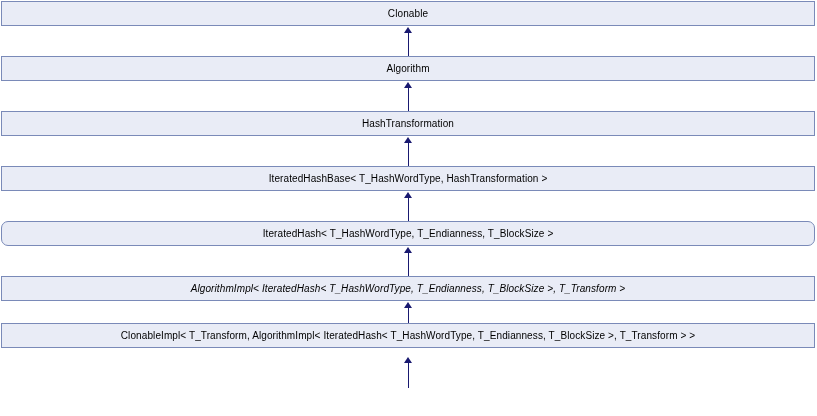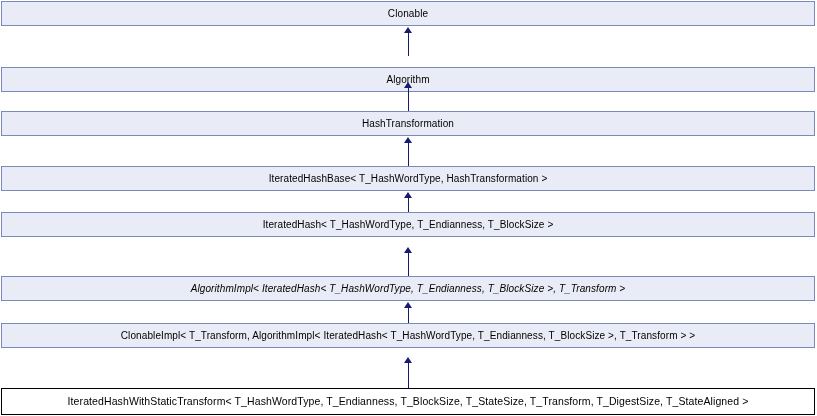--- a/index.html
+++ b/index.html
@@ -74,53 +74,50 @@
 <body>
 
 <div id="diagram">
 
   <div class="node" style="top:1px;">
     <span class="node-label">Clonable</span>
   </div>
   <div class="edge-head" style="top:27px;"></div>
   <div class="edge" style="top:32px; height:24px;"></div>
 
-  <div class="node" style="top:67px;">
+  <div class="node" style="top:56px;">
     <span class="node-label">Algorithm</span>
   </div>
   <div class="edge-head" style="top:82px;"></div>
   <div class="edge" style="top:87px; height:24px;"></div>
 
   <div class="node" style="top:111px;">
     <span class="node-label">HashTransformation</span>
   </div>
   <div class="edge-head" style="top:137px;"></div>
   <div class="edge" style="top:142px; height:24px;"></div>
 
   <div class="node" style="top:166px;text-align:center;">
     <span class="node-label">IteratedHashBase&lt; T_HashWordType, HashTransformation &gt;</span>
   </div>
   <div class="edge-head" style="top:192px;"></div>
   <div class="edge" style="top:197px; height:24px;"></div>
 
-  <div class="node" style="top:212px;">
+  <div class="node" style="top:221px;border-radius:7px;">
     <span class="node-label">IteratedHash&lt; T_HashWordType, T_Endianness, T_BlockSize &gt;</span>
   </div>
   <div class="edge-head" style="top:247px;"></div>
   <div class="edge" style="top:252px; height:24px;"></div>
 
   <div class="node" style="top:276px;font-style:italic;">
     <span class="node-label">AlgorithmImpl&lt; IteratedHash&lt; T_HashWordType, T_Endianness, T_BlockSize &gt;, T_Transform &gt;</span>
   </div>
   <div class="edge-head" style="top:302px;"></div>
   <div class="edge" style="top:307px; height:24px;"></div>
 
   <div class="node" style="top:323px;">
     <span class="node-label">ClonableImpl&lt; T_Transform, AlgorithmImpl&lt; IteratedHash&lt; T_HashWordType, T_Endianness, T_BlockSize &gt;, T_Transform &gt; &gt;</span>
   </div>
   <div class="edge-head" style="top:357px;"></div>
   <div class="edge" style="top:362px; height:26px;"></div>
 
-  <div class="node leaf" style="top:388px; height:27px;">
-    <span class="node-label">IteratedHashWithStaticTransform&lt; T_HashWordType, T_Endianness, T_BlockSize, T_StateSize, T_Transform, T_DigestSize, T_StateAligned &gt;</span>
-  </div>
 
 </div>
 
 </body></html>

